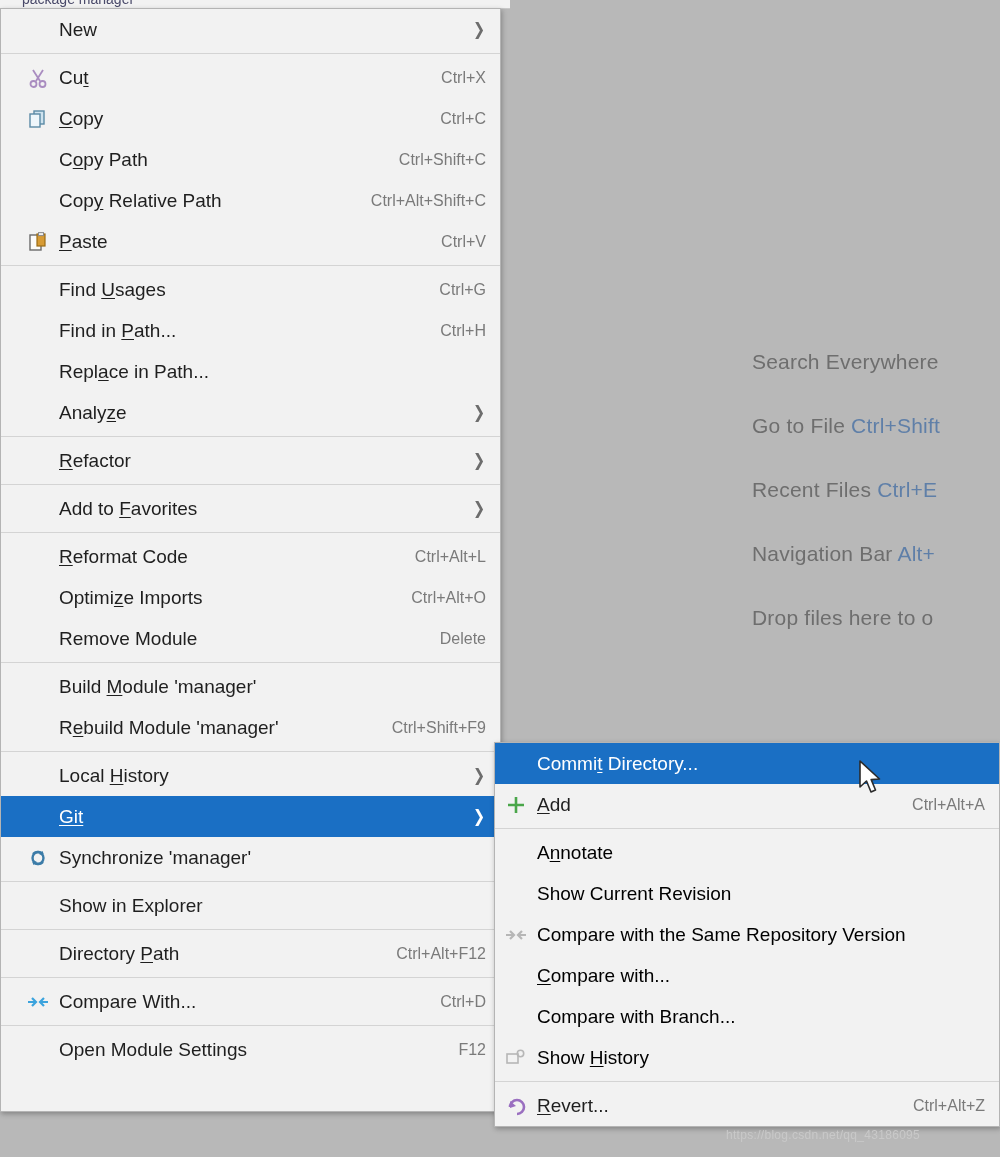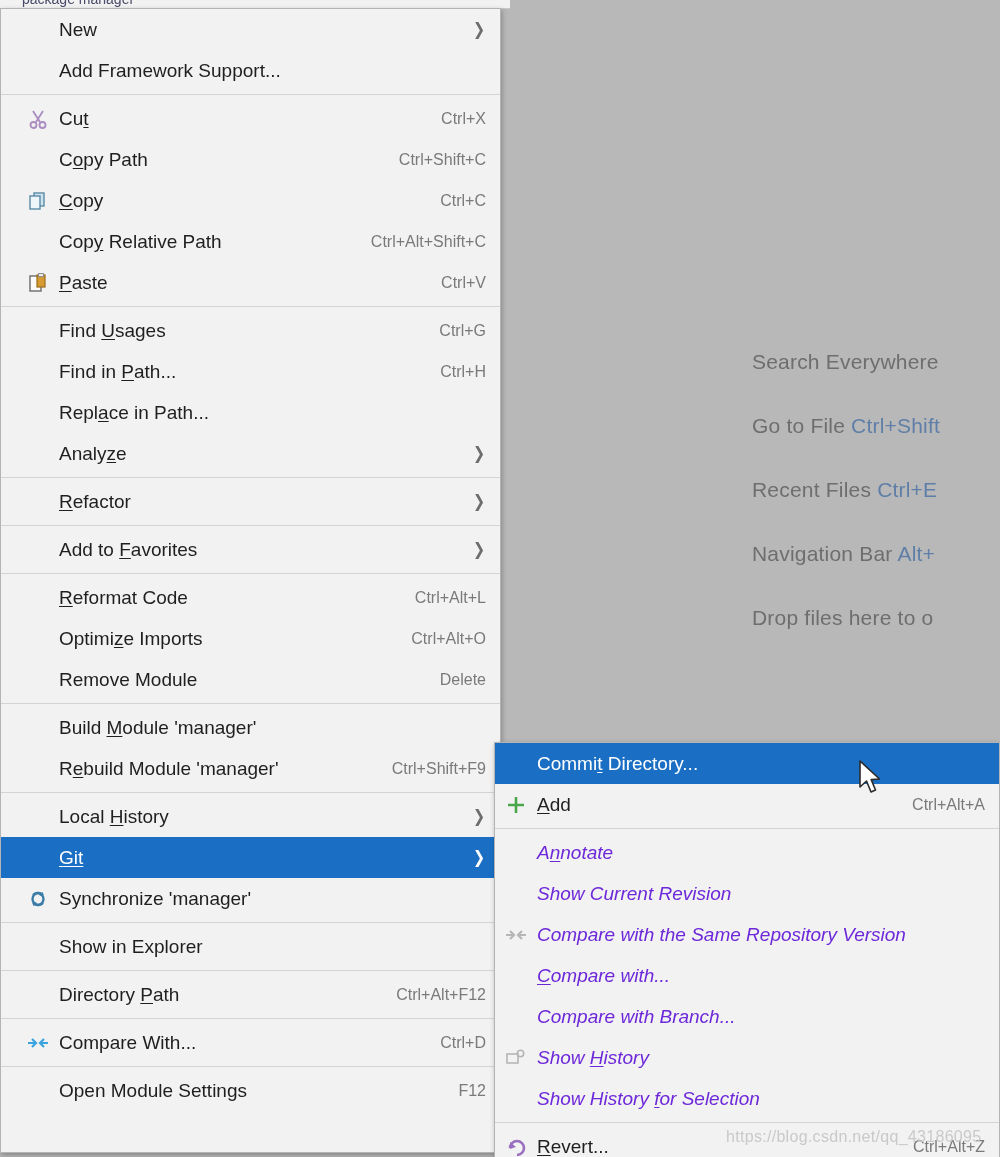--- a/index.html
+++ b/index.html
@@ -54,21 +54,21 @@
   }
   .menu .row {
     position: relative;
     height: 41px;
     display: flex;
     align-items: center;
     padding: 0 14px 0 22px;
     white-space: nowrap;
   }
   .menu .row.sel { background: #1a6fc4; color: #ffffff; text-align: center; }
-  .menu .row.disabled { color: #6d28d9; font-style: italic; }
+  .menu .row.disabled { color: #000000; }
   .menu .sep {
     height: 1px; background: #d4d4d4; margin: 3px 0;
   }
   .ico {
     width: 30px; min-width: 30px; height: 24px;
     display: flex; align-items: center; justify-content: center;
     margin-right: 6px;
   }
   .label { flex: 0 0 auto; }
   .label u { text-decoration: underline; text-underline-offset: 2px; }
@@ -85,21 +85,21 @@
   
   #menu-git { left: 494px; top: 742px; width: 506px; }
   #menu-git .row { padding-left: 6px; }
 
   
   #cursor { position: absolute; left: 858px; top: 760px; width: 26px; height: 36px; }
 
   
   #watermark {
     position: absolute; left: 726px; top: 1128px;
-    font-size: 16px; color: #c9c9c9; white-space: nowrap;
+    font-size: 12px; color: #c9c9c9; white-space: nowrap;
     letter-spacing: .3px;
   }
 </style>
 </head>
 <body>
 
 <div id="root">
 
   <div id="hints">
       <div class="hint-row"><span>Search Everywhere</span></div>
@@ -113,54 +113,49 @@
     <span class="lbl">package manager</span>
   </div>
 
   <div class="menu" id="menu-main">
       <div class="row">
         <span class="ico"></span>
         <span class="label">New</span>
         <span class="spacer"></span>
         <span class="arrow">❯</span>
       </div>
-      <div class="row">
-        <span class="ico"></span>
-        <span class="label">Add Framework Support...</span>
-        <span class="spacer"></span>
-      </div>
       <div class="sep"></div>
       <div class="row">
         <span class="ico">
           <svg width="22" height="22" viewBox="0 0 22 22">
             <path d="M6 3 L13 14 M16 3 L9 14" stroke="#a98cc0" stroke-width="1.8" fill="none"></path>
             <circle cx="6.5" cy="17" r="3" fill="none" stroke="#a98cc0" stroke-width="1.8"></circle>
             <circle cx="15.5" cy="17" r="3" fill="none" stroke="#a98cc0" stroke-width="1.8"></circle>
           </svg>
         </span>
         <span class="label">Cu<u>t</u></span>
         <span class="spacer"></span>
         <span class="shortcut">Ctrl+X</span>
       </div>
       <div class="row">
-        <span class="ico"></span>
-        <span class="label">C<u>o</u>py Path</span>
-        <span class="spacer"></span>
-        <span class="shortcut">Ctrl+Shift+C</span>
-      </div>
-      <div class="row">
         <span class="ico">
           <svg width="22" height="22" viewBox="0 0 22 22">
             <rect x="7" y="3" width="10" height="13" fill="#cfe3ef" stroke="#5b8aa6" stroke-width="1.4"></rect>
             <rect x="3" y="6" width="10" height="13" fill="#eef6fb" stroke="#5b8aa6" stroke-width="1.4"></rect>
           </svg>
         </span>
         <span class="label"><u>C</u>opy</span>
         <span class="spacer"></span>
         <span class="shortcut">Ctrl+C</span>
+      </div>
+      <div class="row">
+        <span class="ico"></span>
+        <span class="label">C<u>o</u>py Path</span>
+        <span class="spacer"></span>
+        <span class="shortcut">Ctrl+Shift+C</span>
       </div>
       <div class="row">
         <span class="ico"></span>
         <span class="label">Cop<u>y</u> Relative Path</span>
         <span class="spacer"></span>
         <span class="shortcut">Ctrl+Alt+Shift+C</span>
       </div>
       <div class="row">
         <span class="ico">
           <svg width="22" height="22" viewBox="0 0 22 22">
@@ -354,25 +349,20 @@
       <div class="row disabled">
         <span class="ico">
           <svg width="22" height="22" viewBox="0 0 22 22">
             <rect x="2" y="7" width="11" height="9" fill="none" stroke="#b6b6b6" stroke-width="1.6"></rect>
             <circle cx="15.5" cy="6.5" r="3.2" fill="none" stroke="#b6b6b6" stroke-width="1.6"></circle>
           </svg>
         </span>
         <span class="label">Show <u>H</u>istory</span>
         <span class="spacer"></span>
       </div>
-      <div class="row disabled">
-        <span class="ico"></span>
-        <span class="label">Show History <u>f</u>or Selection</span>
-        <span class="spacer"></span>
-      </div>
       <div class="sep"></div>
       <div class="row">
         <span class="ico">
           <svg width="22" height="22" viewBox="0 0 22 22">
             <path d="M5 12 A7 7 0 1 1 12 19" fill="none" stroke="#9a6fc0" stroke-width="2.6"></path>
             <path d="M5 6 L5 13 L11 11 Z" fill="#9a6fc0"></path>
           </svg>
         </span>
         <span class="label"><u>R</u>evert...</span>
         <span class="spacer"></span>

